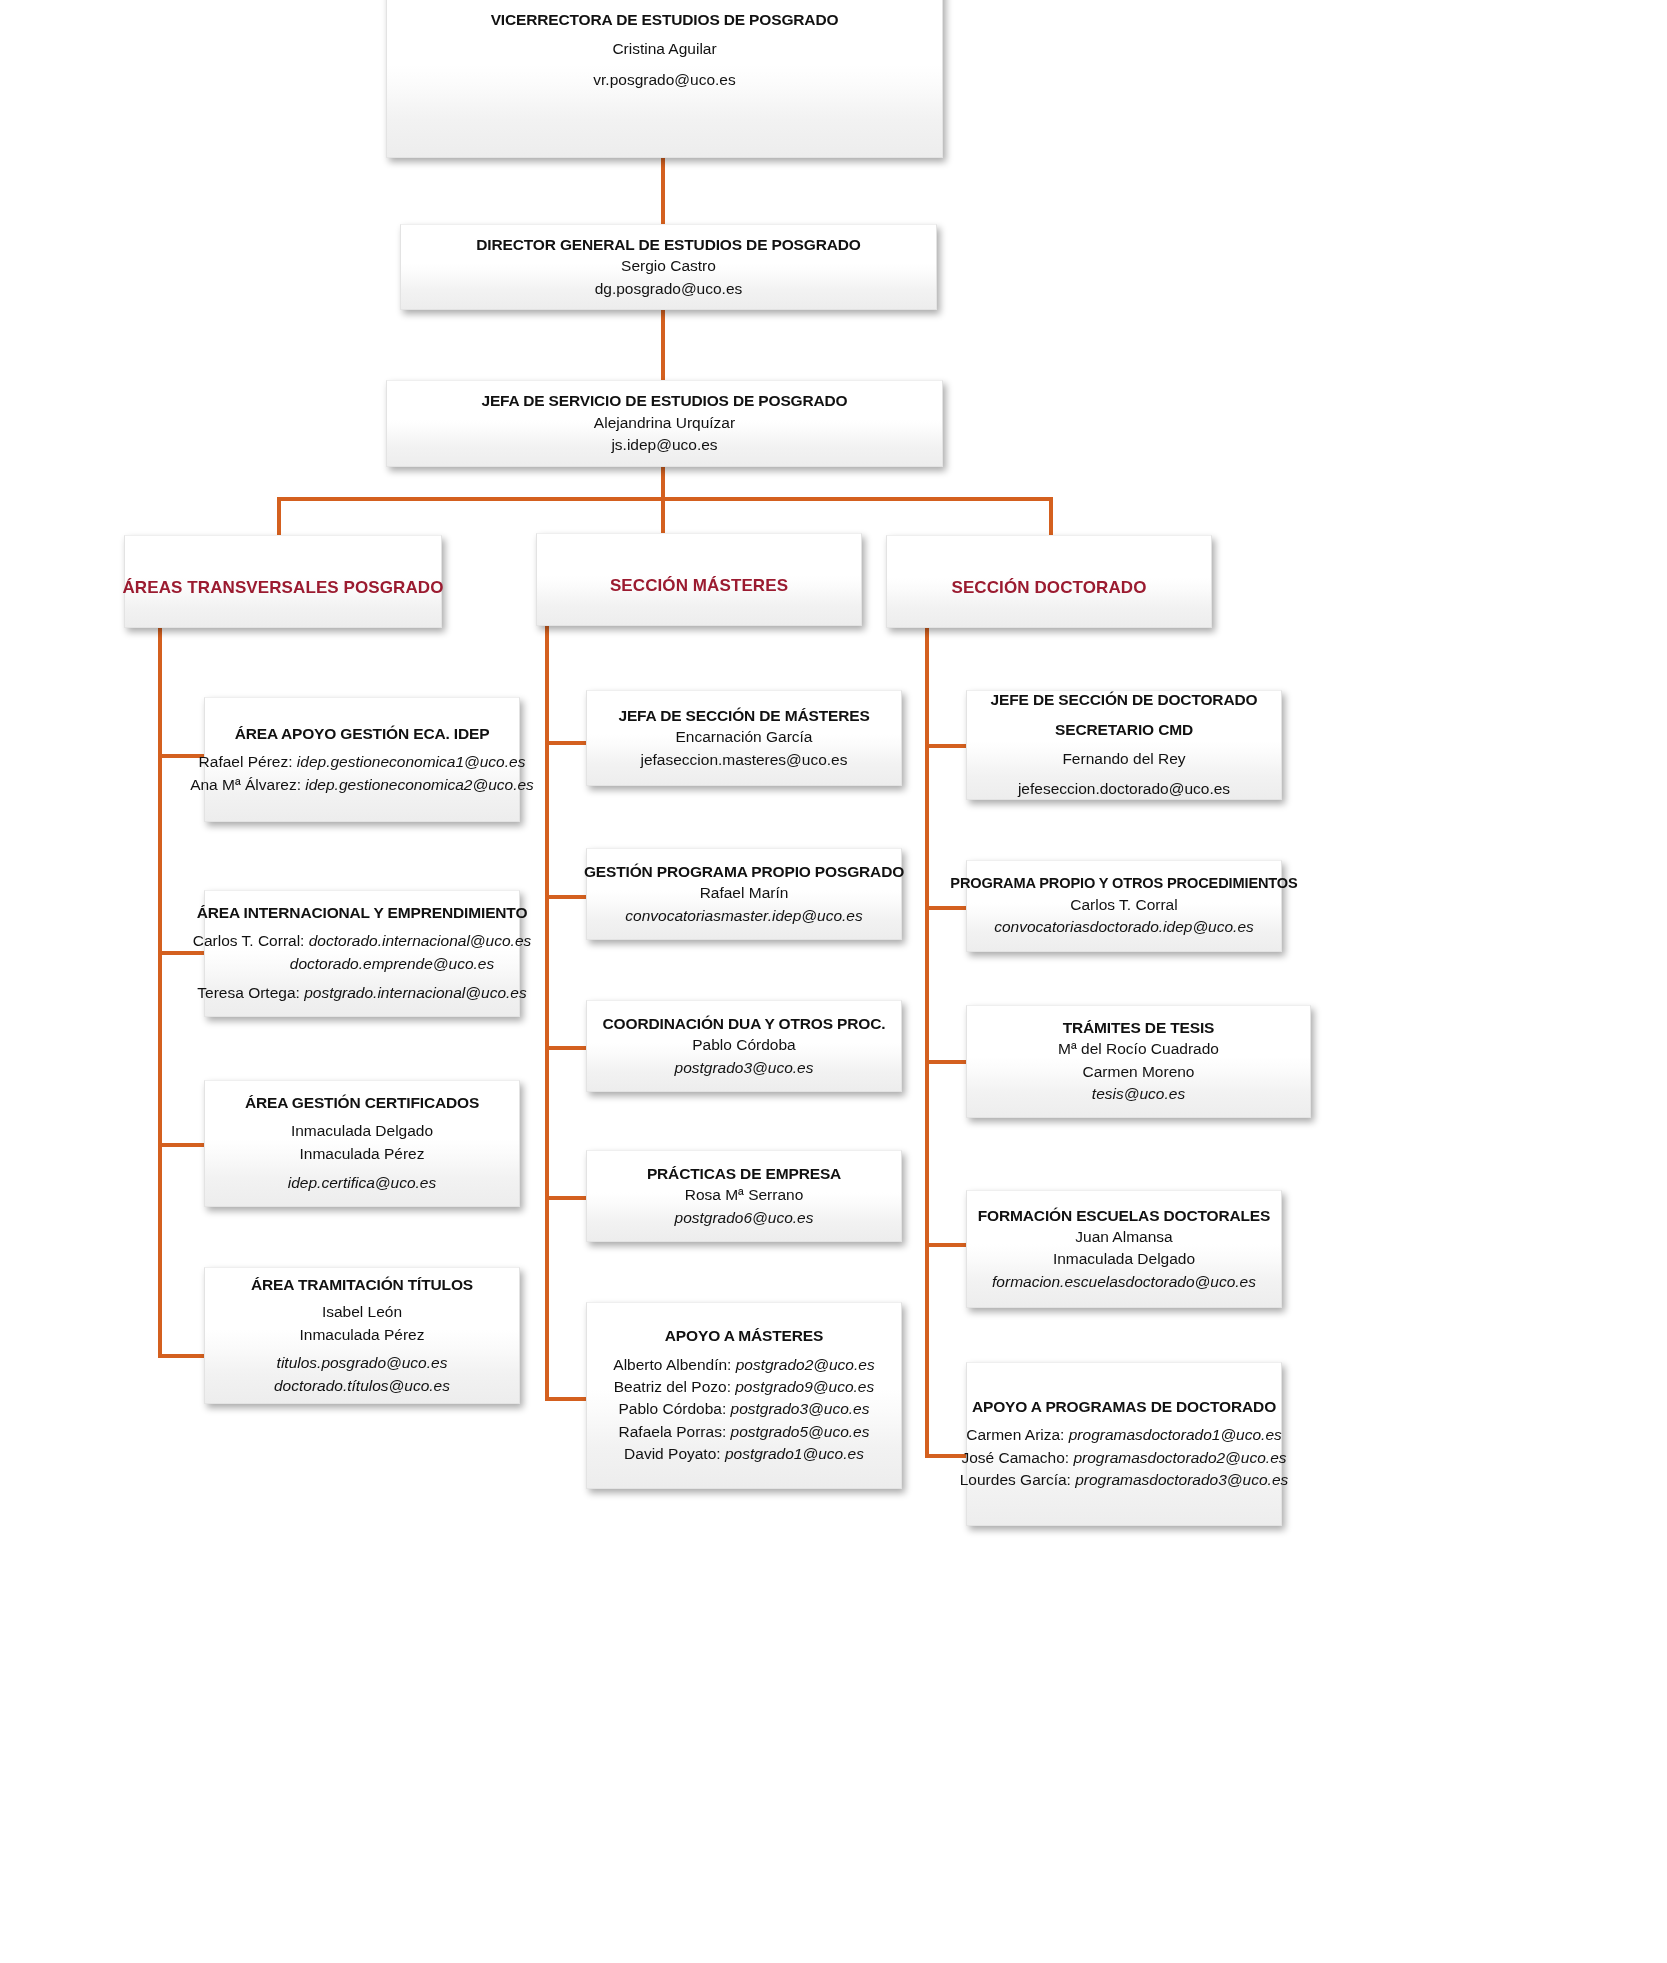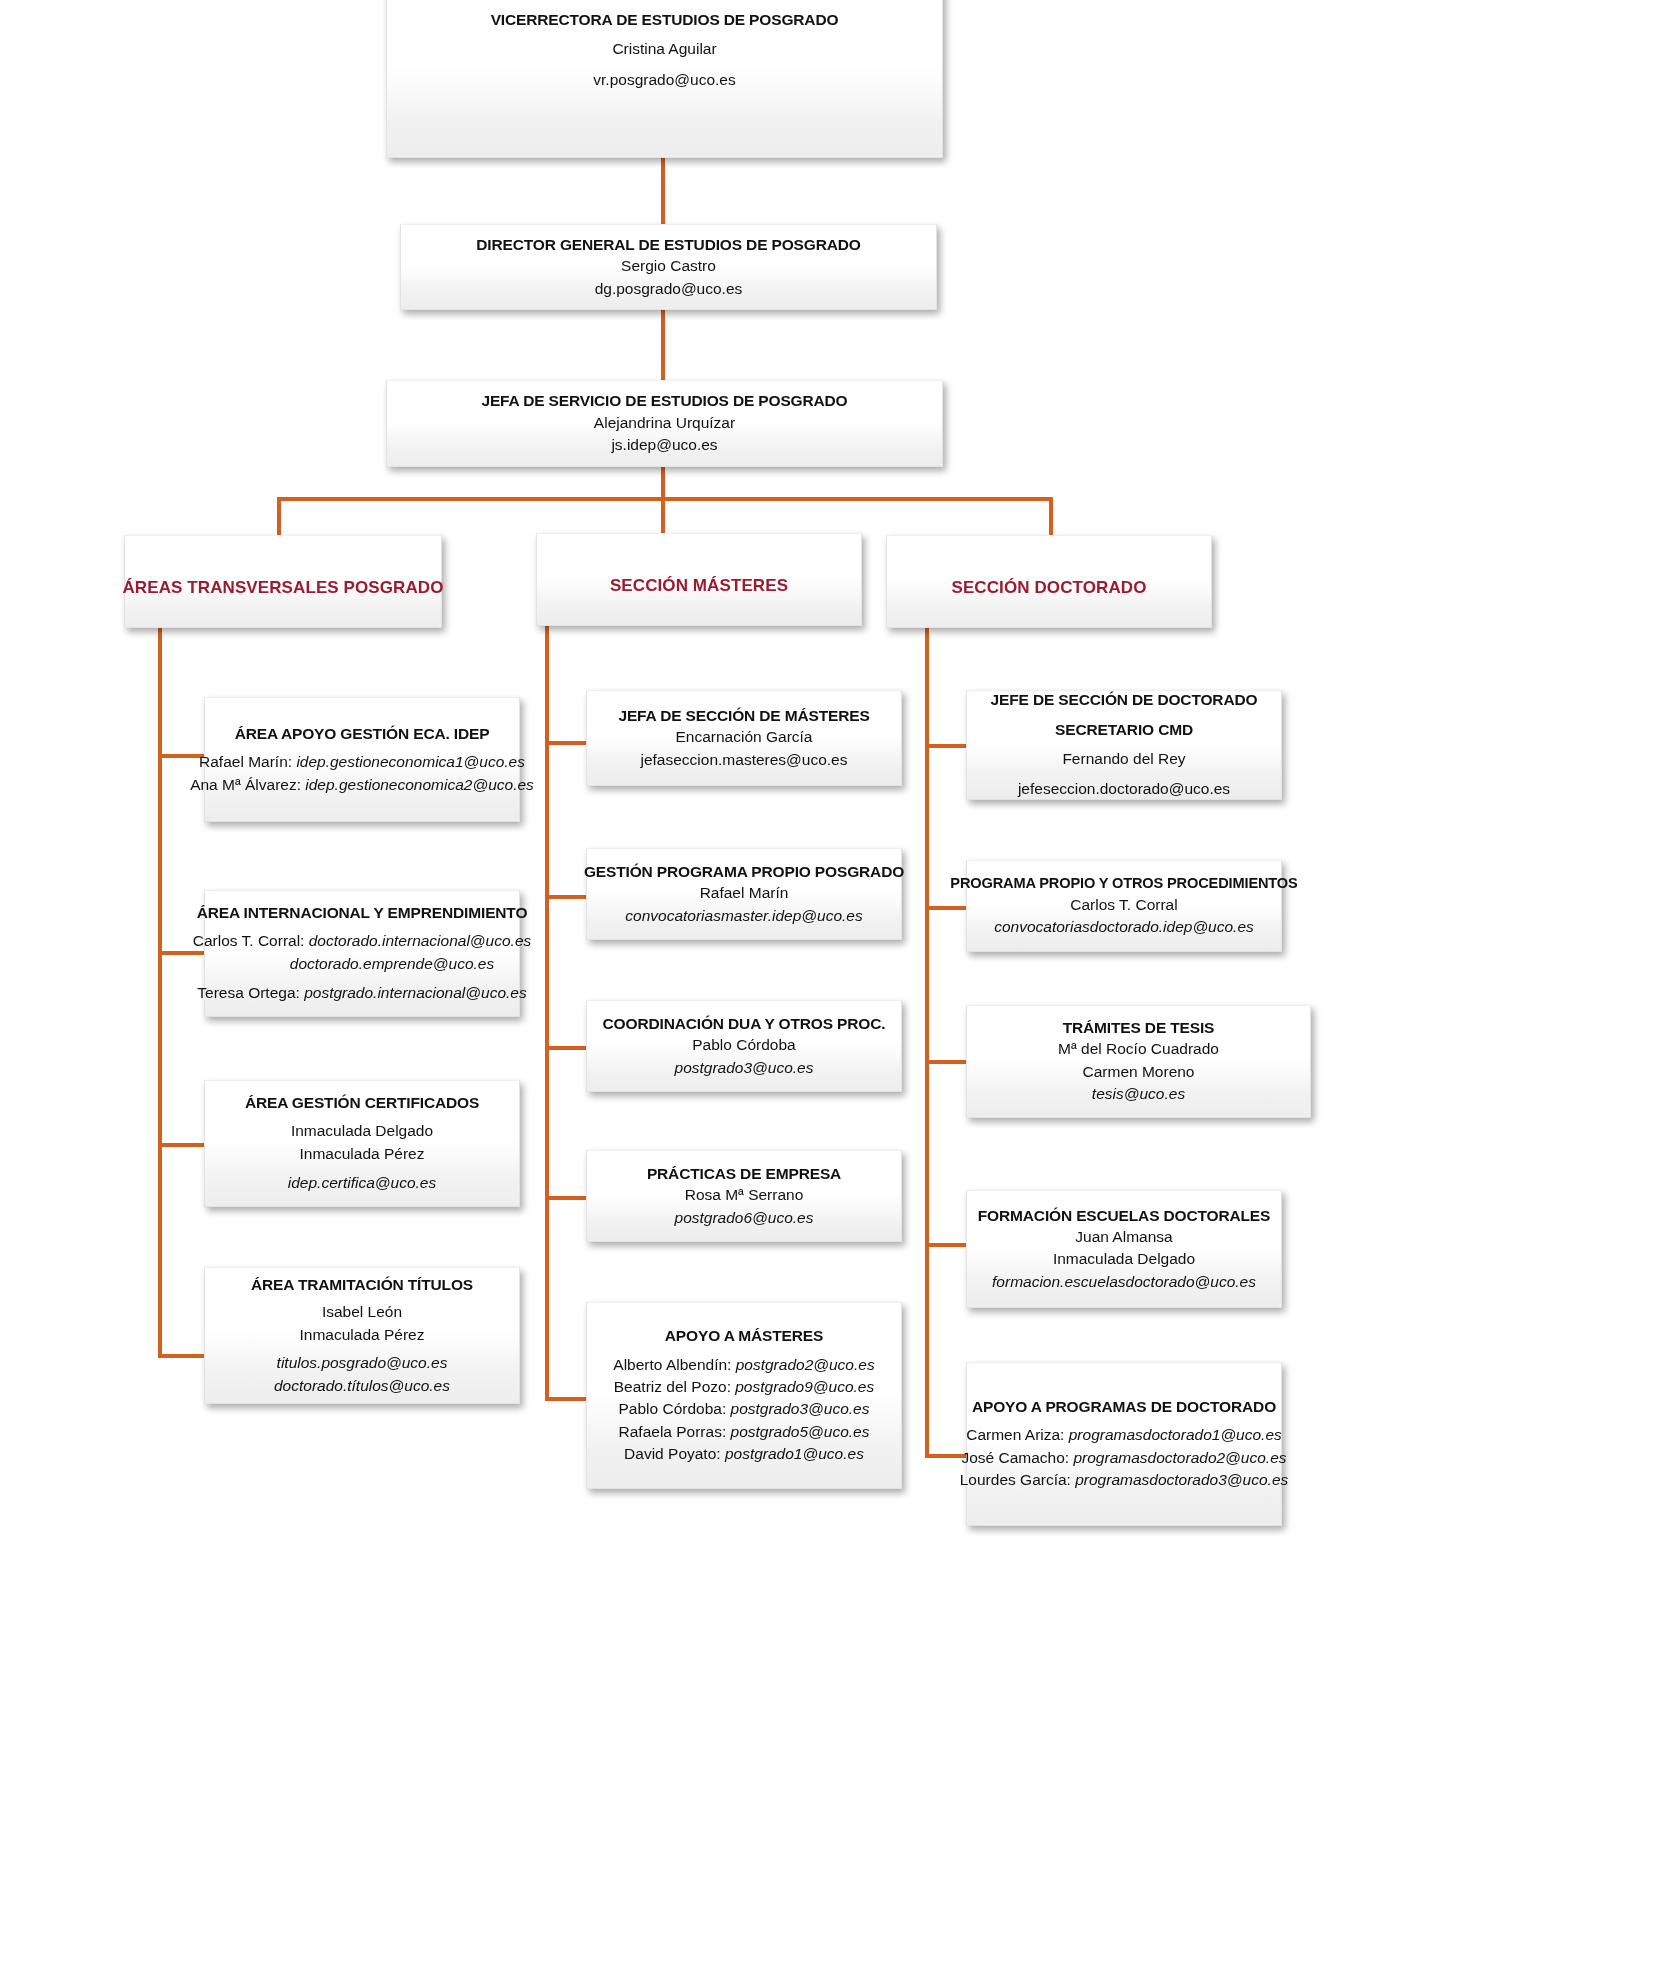--- a/index.html
+++ b/index.html
@@ -147,21 +147,21 @@
     <div class="title">SECCIÓN MÁSTERES</div>
   </div>
 
   <div class="node section" style="left:886px; top:535px; width:326px; height:93px;">
     <div class="title">SECCIÓN DOCTORADO</div>
   </div>
 
   <div class="node" style="left:204px; top:697px; width:316px; height:125px;">
     <div class="title">ÁREA APOYO GESTIÓN ECA. IDEP</div>
     <div class="gap"></div>
-    <div class="line"><span>Rafael Marín: </span><span class="em">idep.gestioneconomica1@uco.es</span></div>
+    <div class="line"><span>Rafael Pérez: </span><span class="em">idep.gestioneconomica1@uco.es</span></div>
     <div class="line"><span>Ana Mª Álvarez: </span><span class="em">idep.gestioneconomica2@uco.es</span></div>
   </div>
 
   <div class="node" style="left:204px; top:890px; width:316px; height:127px;justify-content:center;">
     <div class="title">ÁREA INTERNACIONAL Y EMPRENDIMIENTO</div>
     <div class="gap"></div>
     <div class="line"><span>Carlos T. Corral: </span><span class="em">doctorado.internacional@uco.es</span></div>
     <div class="line em" style="padding-left:60px;"><span>doctorado.emprende@uco.es</span></div>
     <div class="gap"></div>
     <div class="line"><span>Teresa Ortega: </span><span class="em">postgrado.internacional@uco.es</span></div>

